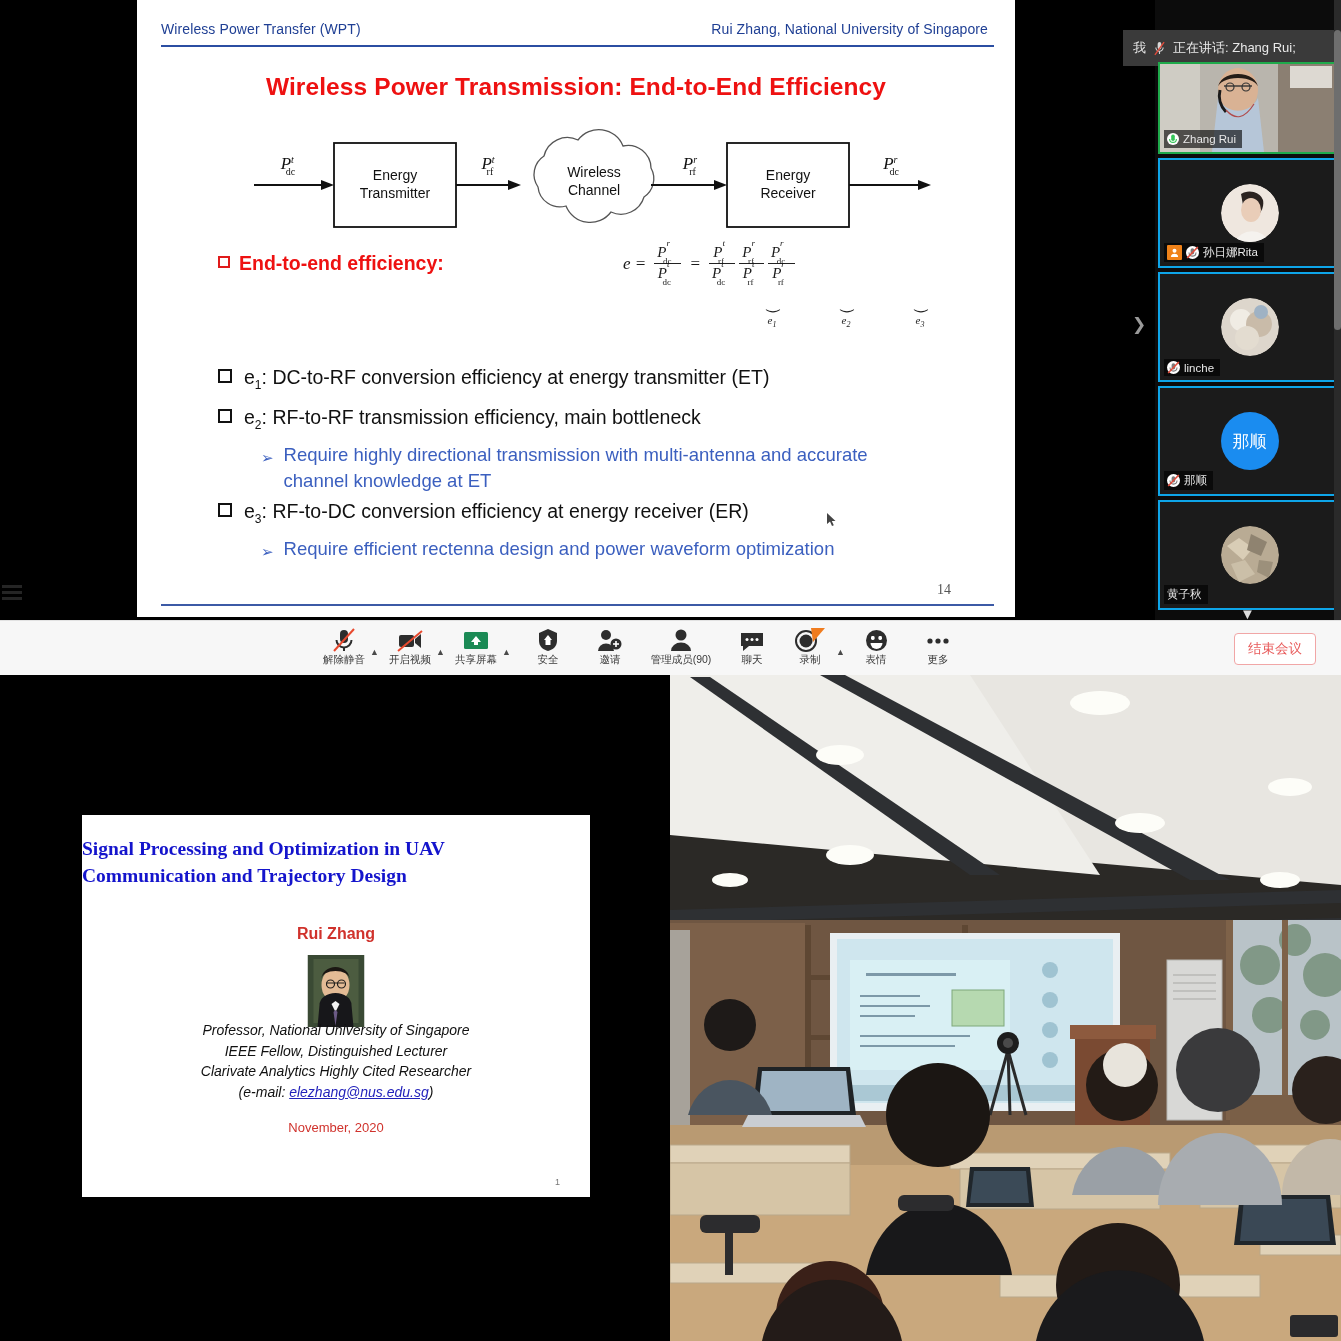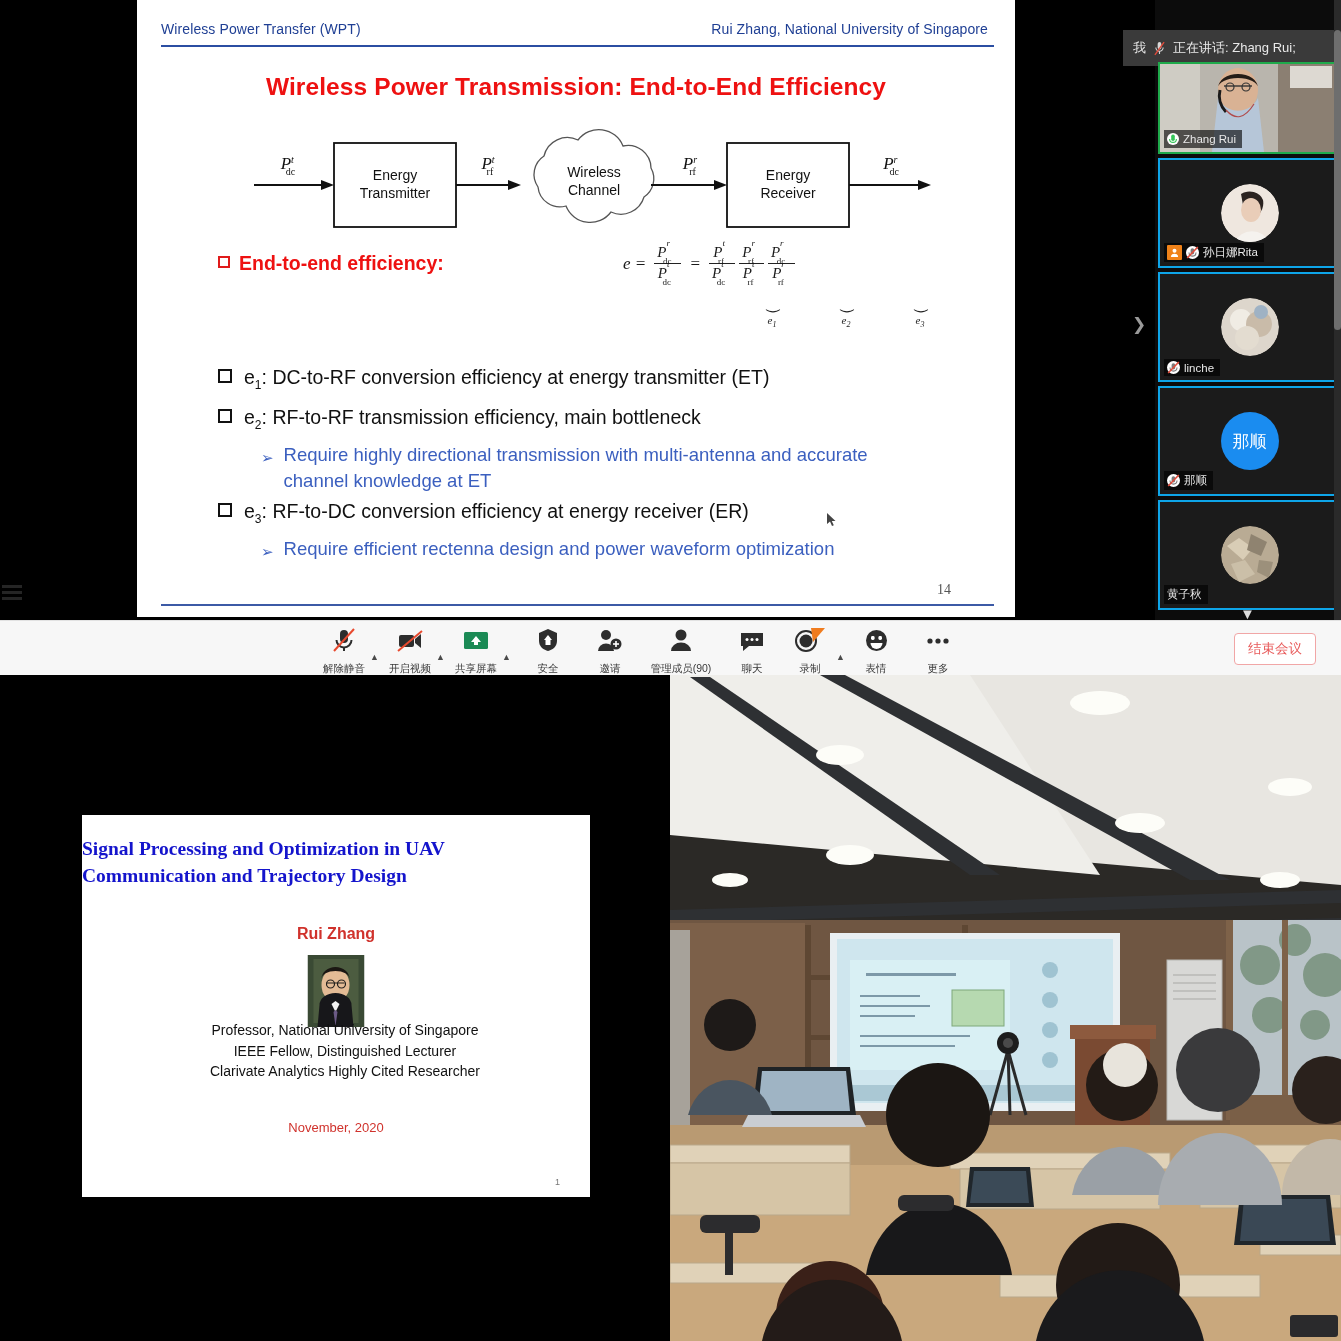--- a/index.html
+++ b/index.html
@@ -82,41 +82,41 @@
      justify-content:center; border-radius:1px;}
   .panel-scroll { position:absolute; left:1334px; top:0; width:7px; height:625px; background:#2a2a2a;}
   .panel-scroll i { position:absolute; left:0; top:30px; width:7px; height:300px; background:#6e6e6e; border-radius:4px; display:block;}
   .collapse-arrow { position:absolute; left:1132px; top:314px; color:#9a9a9a; font-size:17px; }
   .panel-down { position:absolute; left:1240px; top:605px; color:#ddd; font-size:15px; }
 
   
   .toolbar { position:absolute; left:0; top:620px; width:1341px; height:55px; background:#f7f7f7;
      border-top:1px solid #e2e2e2; }
   .tb-items { position:absolute; left:318px; top:2px; display:flex; align-items:flex-start; gap:0px;}
-  .tb { width:52px; display:flex; flex-direction:column; align-items:center; gap:10px; padding-top:4px;}
+  .tb { width:52px; display:flex; flex-direction:column; align-items:center; gap:1px; padding-top:4px;}
   .tb .ico { height:25px; display:flex; align-items:flex-end; justify-content:center; position:relative;}
   .tb .lb { font-size:10.5px; color:#3a3a3a; white-space:nowrap; }
   .caret { width:14px; align-self:center; padding-top:14px; color:#4a4a4a; font-size:9px;}
   .end-btn { position:absolute; right:25px; top:12px; border:1.3px solid #f1a6a6; color:#e85b5b;
      background:#fff; font-size:13.5px; padding:6px 13px; border-radius:4px; }
   .left-ico { position:absolute; left:2px; top:585px; width:20px; height:16px; opacity:.22;}
   .left-ico i { display:block; height:3px; background:#aaa; margin-bottom:3px; }
 
   
   .bottom { position:absolute; left:0; top:675px; width:1341px; height:666px; background:#000;}
   .photo { position:absolute; left:670px; top:0px; width:671px; height:666px; overflow:hidden;}
 
   .slide2 { position:absolute; left:82px; top:140px; width:508px; height:382px; background:#fff;}
   .s2-title { position:absolute; left:0; top:20px; width:508px; text-align:left; color:#1414cc;
      font-family:"Liberation Serif", serif; font-size:19.5px; font-weight:bold; line-height:27px;}
   .s2-author { position:absolute; left:0; top:110px; width:508px; text-align:center; color:#d0322c;
      font-size:16px; font-weight:bold;}
   .s2-photo { position:absolute; left:50%; top:140px; transform:translateX(-50%); width:57px; height:72px; overflow:hidden;}
-  .s2-lines { position:absolute; left:9px; top:205px; width:508px; text-align:center; font-size:14px;
-     color:#111; line-height:20.5px;}
+  .s2-lines { position:absolute; left:0; top:205px; width:508px; text-align:center; font-size:14px;
+     color:#111; line-height:20.5px;font-style:italic;}
   .s2-lines a { color:#2222bb; }
   .s2-date { position:absolute; left:0; top:305px; width:508px; text-align:center; color:#d0322c; font-size:13px;}
   .s2-pg { position:absolute; right:30px; bottom:10px; font-size:9px; color:#777;}
 </style>
 </head>
 <body>
 
 <div id="root">
 
   <div class="zoom-window">
@@ -646,18 +646,19 @@
           <circle cx="34" cy="29" r="4" fill="none" stroke="#23201c" stroke-width="1.2"></circle>
           <path d="M12 50 a16 12 0 0 1 32 0 l2 22 l-36 0 z" fill="#17171a"></path>
           <path d="M24 49 l4 8 l4 -8 l-4 -3 z" fill="#f2f2f2"></path>
           <path d="M26 57 l2 14 l2 -14 l-2 -2 z" fill="#6b5a85"></path>
         </svg>
       </div>
       <div class="s2-lines">
         <div>Professor, National University of Singapore</div>
         <div>IEEE Fellow, Distinguished Lecturer</div>
         <div>Clarivate Analytics Highly Cited Researcher</div>
+        <div><span>(e-mail: </span><a href="#">elezhang@nus.edu.sg</a><span>)</span></div>
       </div>
       <div class="s2-date">November, 2020</div>
       <div class="s2-pg">1</div>
     </div>
   </div>
 </div>
 
 </body></html>

